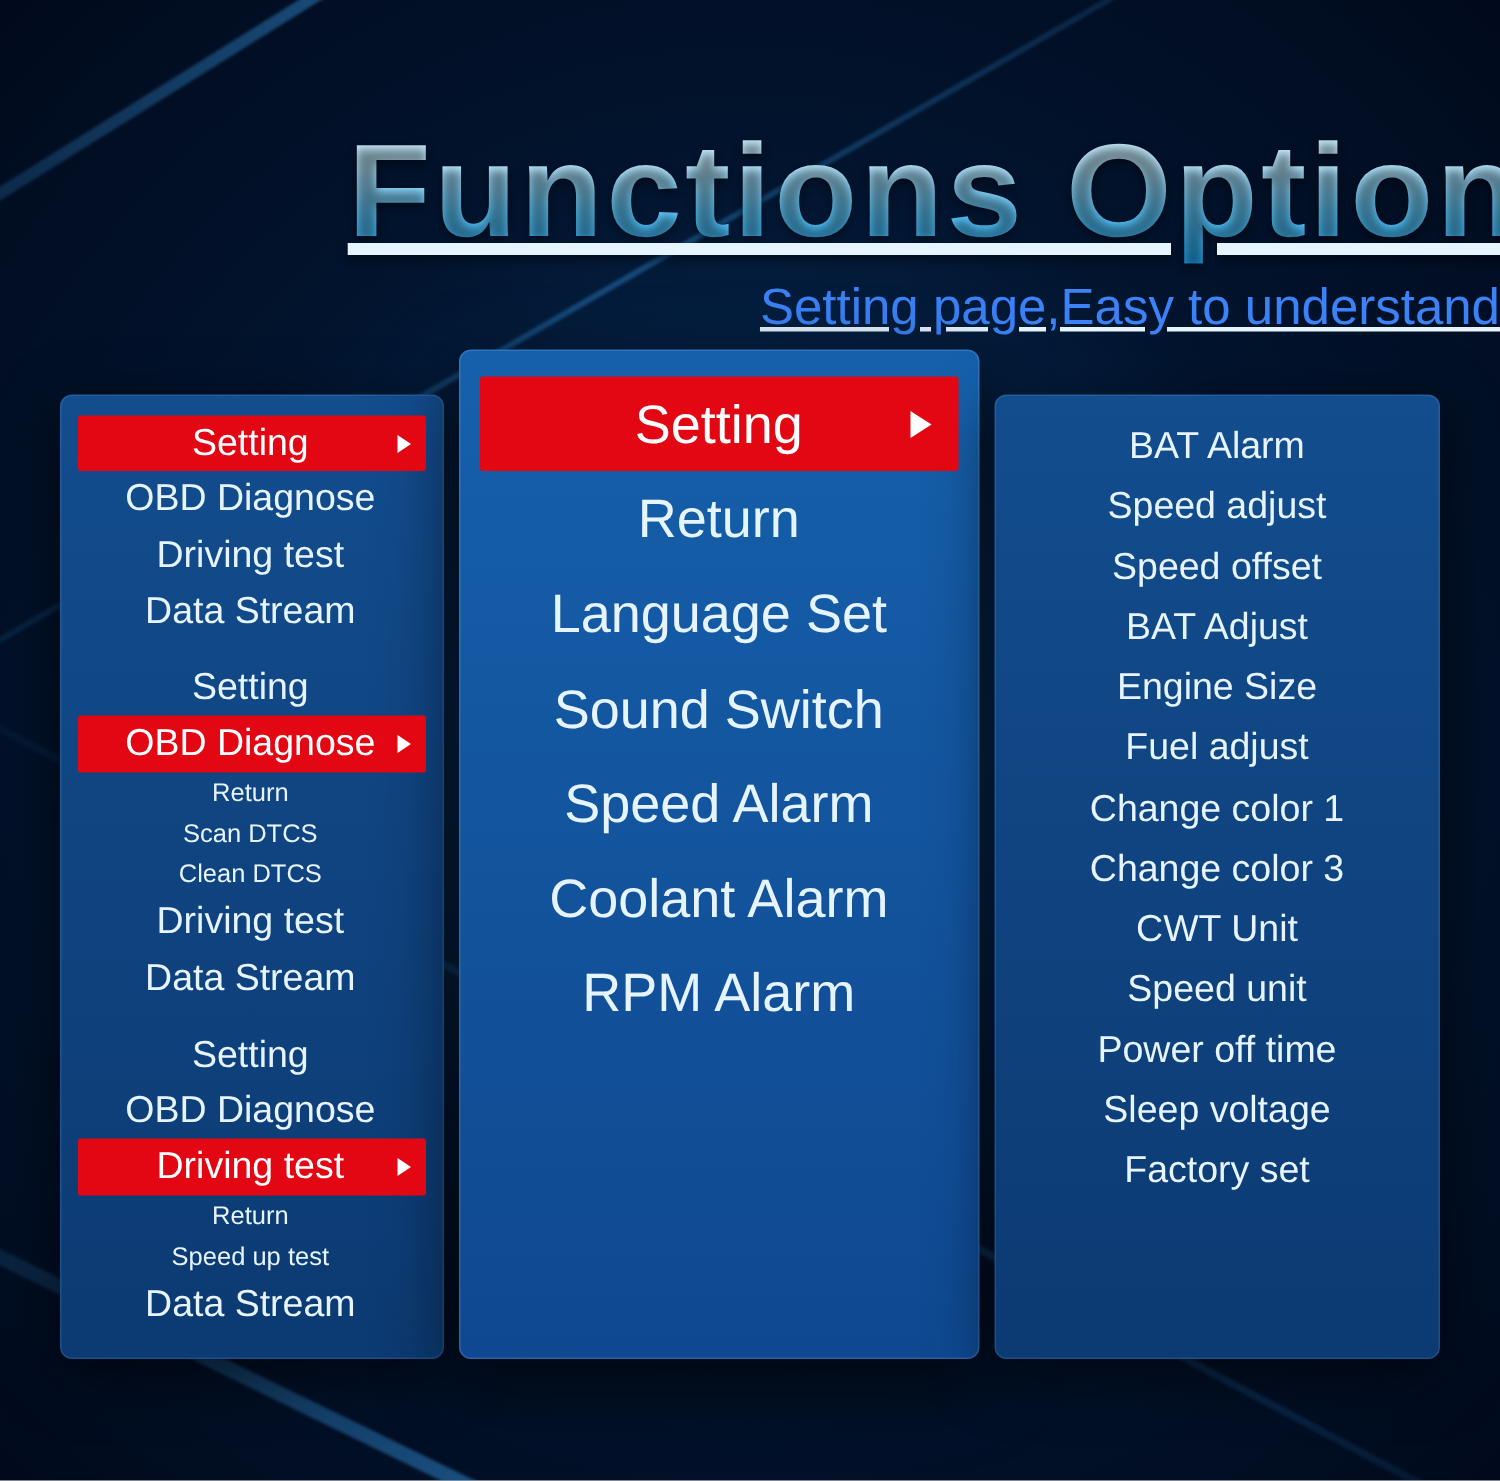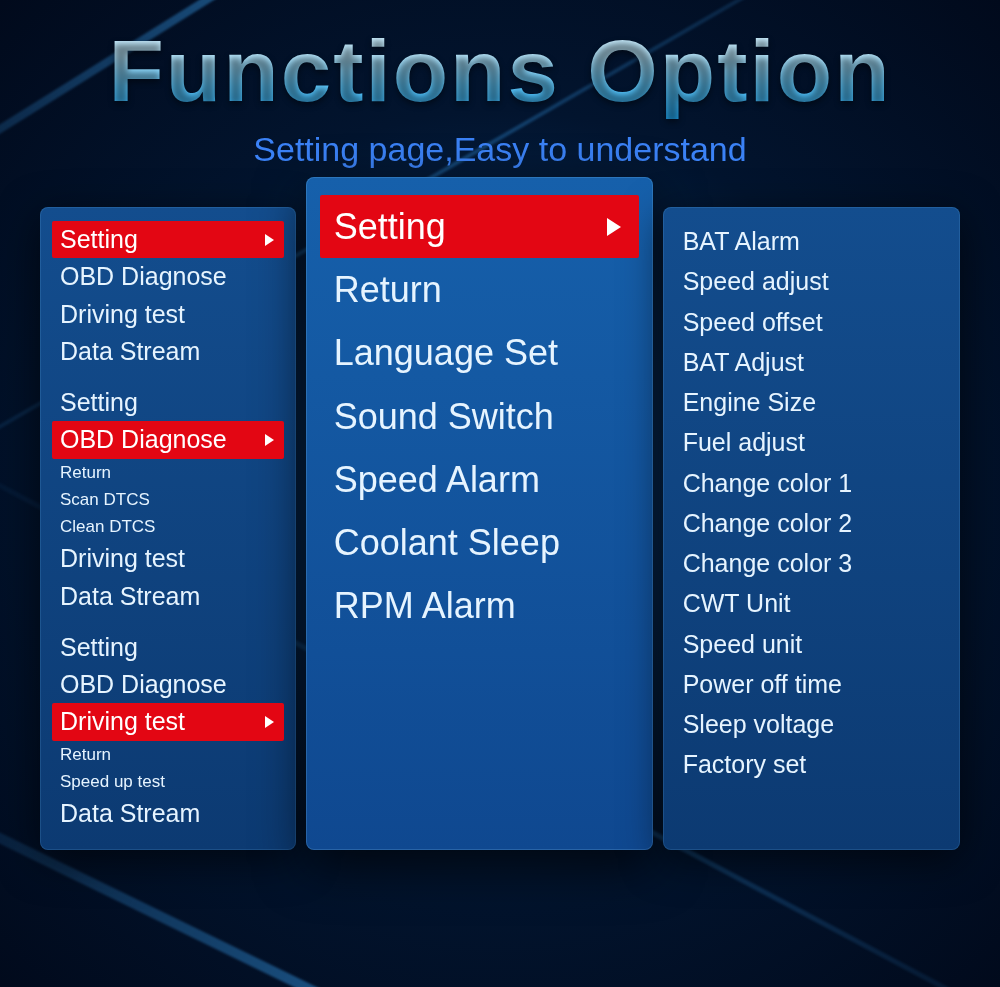--- a/index.html
+++ b/index.html
@@ -11,38 +11,39 @@
   }
   
   .streak { position: absolute; background: linear-gradient(90deg, rgba(30,140,255,0) 0%, rgba(60,170,255,0.55) 50%, rgba(30,140,255,0) 100%); transform-origin: left center; filter: blur(1px); }
   .s1 { width: 1400px; height: 8px; top: 250px; left: -200px; transform: rotate(-32deg); }
   .s2 { width: 1400px; height: 4px; top: 540px; left: -200px; transform: rotate(-30deg); opacity: .6; }
   .s3 { width: 1400px; height: 10px; top: 760px; left: -150px; transform: rotate(26deg); }
   .s4 { width: 1400px; height: 5px; top: 430px; left: -100px; transform: rotate(28deg); opacity: .55; }
   .s5 { width: 1400px; height: 3px; top: 120px; left: -200px; transform: rotate(-34deg); opacity: .4; }
   .s6 { width: 1400px; height: 3px; top: 900px; left: -200px; transform: rotate(24deg); opacity: .45; }
 
-  .header { position: relative; text-align: center; padding-top: 20px; z-index: 5; }
+  .header { position: relative; text-align: right; padding-top: 76px; z-index: 5; text-decoration: underline; }
   .title {
     font-family: Impact, "Arial Black", sans-serif;
     font-size: 88px; font-weight: 900; letter-spacing: 2px;
     background: linear-gradient(180deg, #dff5ff 0%, #b6e8ff 35%, #5ecaff 65%, #1aa3ef 100%);
     -webkit-background-clip: text; background-clip: text; color: transparent;
     text-shadow: 0 3px 6px rgba(0,0,0,.45);
     transform: scaleX(1.03);
   }
   .subtitle { font-size: 34px; color: #3b82f6; margin-top: 8px; font-weight: 400; }
 
   .columns { position: relative; z-index: 5; display: flex; justify-content: center; gap: 10px; margin-top: 38px; padding: 0 40px; }
 
   .panel {
     background: linear-gradient(180deg, #134d8e 0%, #0c3a72 100%);
     border-radius: 8px;
     box-shadow: 0 10px 40px rgba(0,0,0,.6), inset 0 0 0 1px rgba(120,200,255,.15);
     padding: 14px 12px 18px 12px;
+    text-align: center;
   }
   .left   { width: 258px; }
   .center { width: 350px; background: linear-gradient(180deg, #1660ab 0%, #0f4890 100%); margin-top: -30px; padding: 18px 14px 36px 14px; box-shadow: 0 16px 50px rgba(0,0,0,.7), inset 0 0 0 1px rgba(140,210,255,.2); }
   .right  { width: 300px; }
 
   .item { position: relative; padding: 3px 10px 3px 8px; font-size: 25px; line-height: 1.25; white-space: nowrap; }
   .item.small { font-size: 17px; line-height: 1.25; }
   .item.selected { background: #e30613; color: #fff; border-radius: 2px; }
   .item.selected::after { content: ""; position: absolute; right: 10px; top: 50%; margin-top: -6px; border-left: 9px solid #fff; border-top: 6px solid transparent; border-bottom: 6px solid transparent; }
   .group-gap { height: 14px; }
@@ -89,32 +90,31 @@
       <div class="item small">Return</div>
       <div class="item small">Speed up test</div>
       <div class="item">Data Stream</div>
     </div>
   <div class="panel center" id="center-panel">
       <div class="citem selected">Setting</div>
       <div class="citem">Return</div>
       <div class="citem">Language Set</div>
       <div class="citem">Sound Switch</div>
       <div class="citem">Speed Alarm</div>
-      <div class="citem">Coolant Sleep</div>
+      <div class="citem">Coolant Alarm</div>
       <div class="citem">RPM Alarm</div>
     </div>
   <div class="panel right" id="right-panel">
       <div class="ritem">BAT Alarm</div>
       <div class="ritem">Speed adjust</div>
       <div class="ritem">Speed offset</div>
       <div class="ritem">BAT Adjust</div>
       <div class="ritem">Engine Size</div>
       <div class="ritem">Fuel adjust</div>
       <div class="ritem">Change color 1</div>
-      <div class="ritem">Change color 2</div>
       <div class="ritem">Change color 3</div>
       <div class="ritem">CWT Unit</div>
       <div class="ritem">Speed unit</div>
       <div class="ritem">Power off time</div>
       <div class="ritem">Sleep voltage</div>
       <div class="ritem">Factory set</div>
     </div>
 </div>
 
 </body></html>

